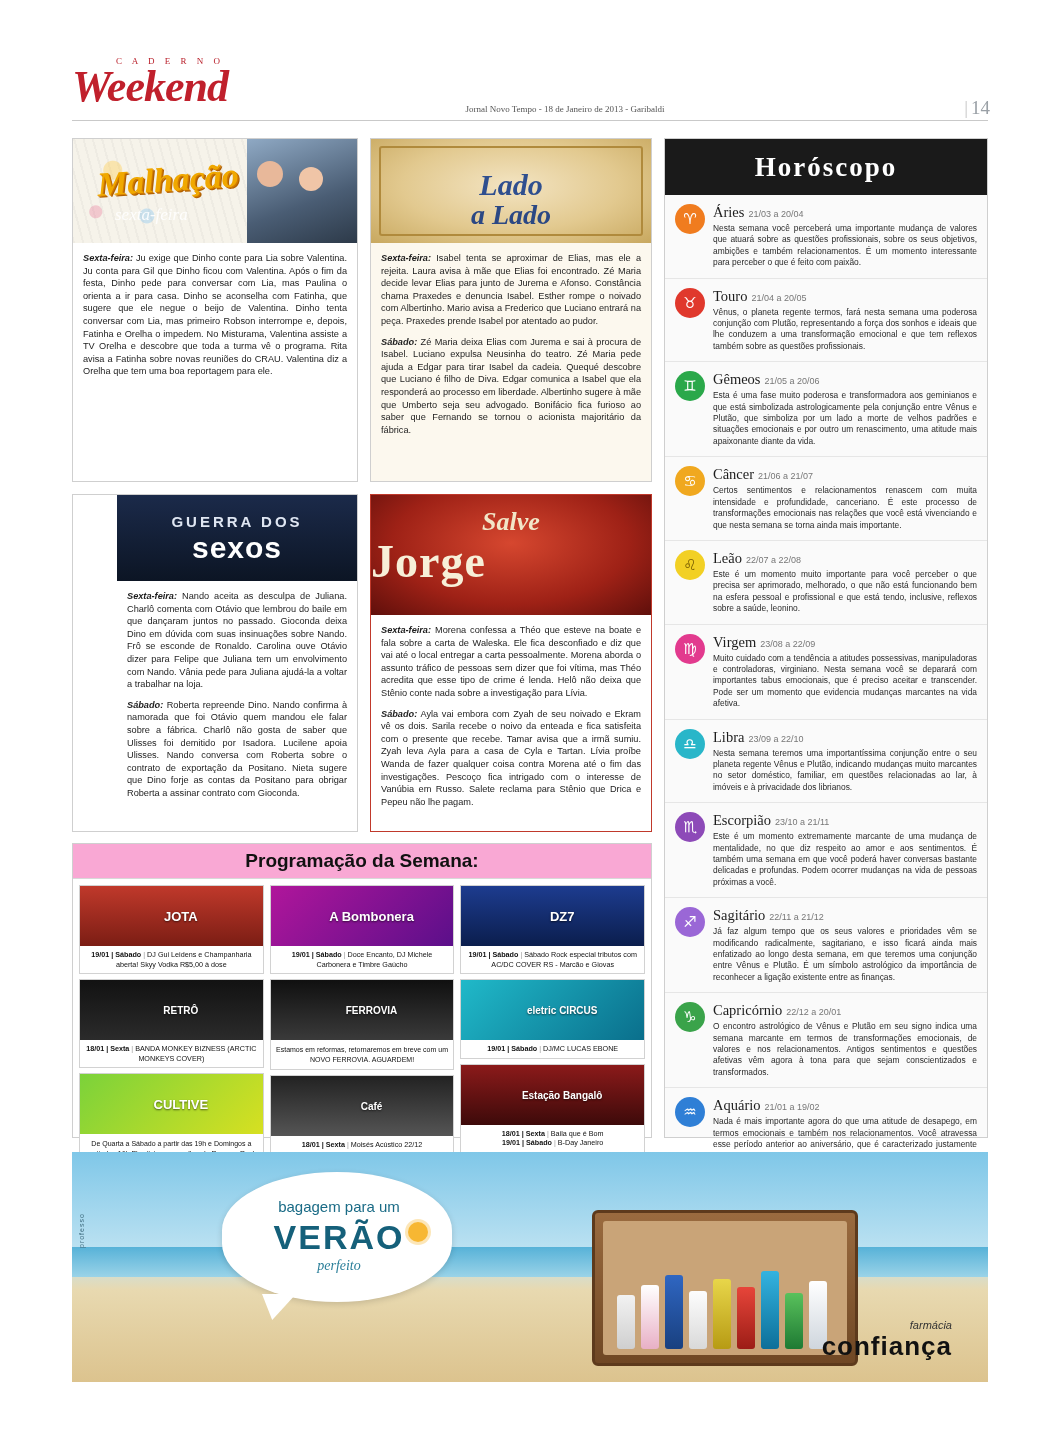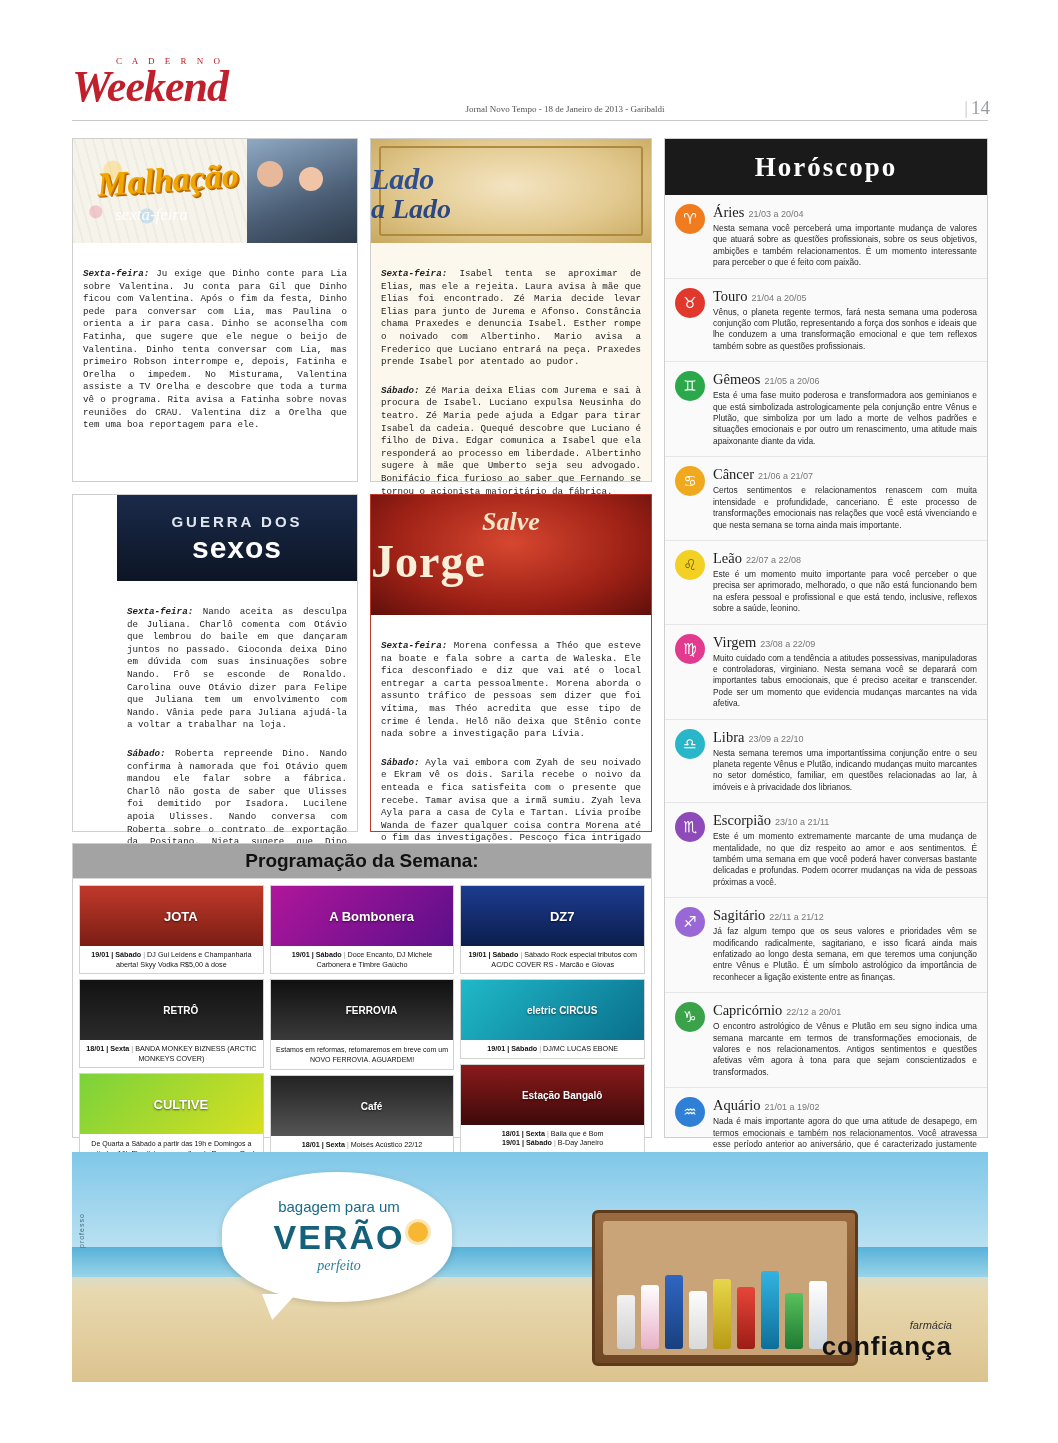--- a/index.html
+++ b/index.html
@@ -13,41 +13,41 @@
   .mh-weekend{font-family:"Liberation Serif",serif;font-style:italic;font-weight:bold;font-size:44px;color:#c0202c;line-height:42px;letter-spacing:-1px;}
   .mh-rule{position:absolute;left:72px;top:120px;width:916px;height:1px;background:#c9c9c9;}
   .mh-center{position:absolute;left:330px;top:104px;width:470px;text-align:center;font-family:"Liberation Serif",serif;font-size:9px;color:#555;}
   .mh-page{position:absolute;right:68px;top:97px;font-family:"Liberation Serif",serif;font-size:19px;color:#9aa0a6;}
   .mh-page .bar{color:#c9c9c9;margin-right:3px;}
 
   
   .panel{position:absolute;box-sizing:border-box;border:1px solid #cfcfcf;background:#fff;}
   .banner{position:relative;overflow:hidden;}
   .ptext{font-family:"Liberation Sans",sans-serif;font-size:9.2px;line-height:12.6px;color:#1d1d1d;text-align:justify;padding:9px 10px 8px 10px;}
-  .ptext p{margin:16px 0 8px 0;font-family:Liberation Mono, monospace;}
+  .ptext p{margin:0 0 8px 0;}
   .ptext p:last-child{margin-bottom:0;}
   .ptext .day{font-style:italic;font-weight:bold;}
 
   
   .malh{background:#f6f3ea;height:104px;}
   .malh .doodle{position:absolute;inset:0;background:
      radial-gradient(circle at 14% 30%, rgba(255,200,60,.35) 0 9px, transparent 10px),
      radial-gradient(circle at 26% 74%, rgba(120,190,240,.35) 0 7px, transparent 8px),
      radial-gradient(circle at 8% 70%, rgba(230,100,140,.3) 0 6px, transparent 7px),
      repeating-linear-gradient(75deg, rgba(0,0,0,.03) 0 2px, transparent 2px 9px);}
   .malh .photo{position:absolute;right:0;top:0;width:110px;height:104px;background:linear-gradient(160deg,#8fa9c4,#4a5d74 60%,#2d3a49);}
   .malh .photo:before{content:"";position:absolute;left:10px;top:22px;width:26px;height:26px;border-radius:50%;background:#e8b89a;}
   .malh .photo:after{content:"";position:absolute;left:52px;top:28px;width:24px;height:24px;border-radius:50%;background:#f0c5a7;}
   .malh .logo{position:absolute;left:24px;top:22px;font-family:"Liberation Serif",serif;font-style:italic;font-weight:bold;font-size:34px;color:#f0a800;text-shadow:1px 1px 0 #d07a00,2px 2px 0 #b05f00;transform:rotate(-4deg);}
   .malh .sub{position:absolute;left:42px;top:66px;font-family:"Liberation Serif",serif;font-style:italic;font-size:17px;color:#ffffff;opacity:.9;}
 
   
   .lado{height:104px;background:radial-gradient(ellipse at 50% 45%, #f3e4c2 0%, #e2c98f 55%, #c8a85f 100%);}
   .lado .frame{position:absolute;left:8px;top:7px;right:8px;bottom:7px;border:2px solid #b08a3c;border-radius:3px;}
-  .lado .logo{position:absolute;left:0;right:0;top:26px;text-align:left;font-family:"Liberation Serif",serif;font-style:italic;font-weight:bold;font-size:30px;color:#2f4f8f;line-height:28px;}
+  .lado .logo{position:absolute;left:0;right:0;top:32px;text-align:center;font-family:"Liberation Serif",serif;font-style:italic;font-weight:bold;font-size:30px;color:#2f4f8f;line-height:28px;}
   .lado .logo .l2{display:block;font-size:28px;margin-top:2px;color:#2b4884;}
 
   
   .guerra{height:86px;background:linear-gradient(180deg,#1b2a4a,#0c1524);}
   .guerra .t1{position:absolute;left:0;right:0;top:18px;text-align:center;font-family:"Liberation Sans",sans-serif;font-weight:bold;font-size:15px;letter-spacing:3px;color:#dfe6f2;}
   .guerra .t2{position:absolute;left:0;right:0;top:36px;text-align:center;font-family:"Liberation Sans",sans-serif;font-weight:bold;font-size:30px;letter-spacing:1px;color:#ffffff;}
 
   
   .salve{height:120px;background:radial-gradient(ellipse at 50% 40%, #d6472f 0%, #9e2116 60%, #5f0f0b 100%);}
   .salve .s1{position:absolute;left:0;right:0;top:12px;text-align:center;font-family:"Liberation Serif",serif;font-style:italic;font-weight:bold;font-size:26px;color:#f2e6c8;}
@@ -60,21 +60,21 @@
   .sign{display:flex;gap:8px;padding:9px 10px 9px 10px;border-bottom:1px solid #e6e6e6;}
   .sign:last-child{border-bottom:none;}
   .sign .ico{flex:0 0 30px;height:30px;border-radius:50%;display:flex;align-items:center;justify-content:center;font-size:15px;color:#fff;font-family:"DejaVu Sans",sans-serif;}
   .sign .body{flex:1;}
   .sign .nm{font-family:"Liberation Serif",serif;font-size:14.5px;color:#1d1d1d;margin-bottom:2px;}
   .sign .nm .dates{font-family:"Liberation Sans",sans-serif;font-size:9px;color:#777;margin-left:4px;}
   .sign .txt{font-size:8.4px;line-height:11.4px;color:#2a2a2a;text-align:justify;}
 
   
   .prog{position:absolute;left:72px;top:843px;width:580px;height:295px;box-sizing:border-box;border:1px solid #cfcfcf;background:#fff;}
-  .prog-head{height:34px;background:#a3a3a3;border-bottom:1px solid #d8d8d8;display:flex;align-items:center;justify-content:center;}
+  .prog-head{height:34px;background:#f9a8d4;border-bottom:1px solid #d8d8d8;display:flex;align-items:center;justify-content:center;}
   .prog-head .t{font-family:"Liberation Sans",sans-serif;font-weight:bold;font-size:19px;color:#111;}
   .prog-cols{display:flex;gap:6px;padding:6px;}
   .pcol{flex:1;display:flex;flex-direction:column;gap:5px;}
   .card{border:1px solid #d2d2d2;background:#fff;}
   .card .art{height:60px;position:relative;overflow:hidden;}
   .card .cap{font-size:7.2px;line-height:9.6px;color:#111;padding:4px 4px;text-align:center;}
   .card .cap b{font-weight:bold;}
   .card .cap .sep{color:#999;}
   .art.a1{background:linear-gradient(180deg,#c0392b,#7b1d14);}
   .art.a2{background:linear-gradient(180deg,#121212,#2b2b2b);}

